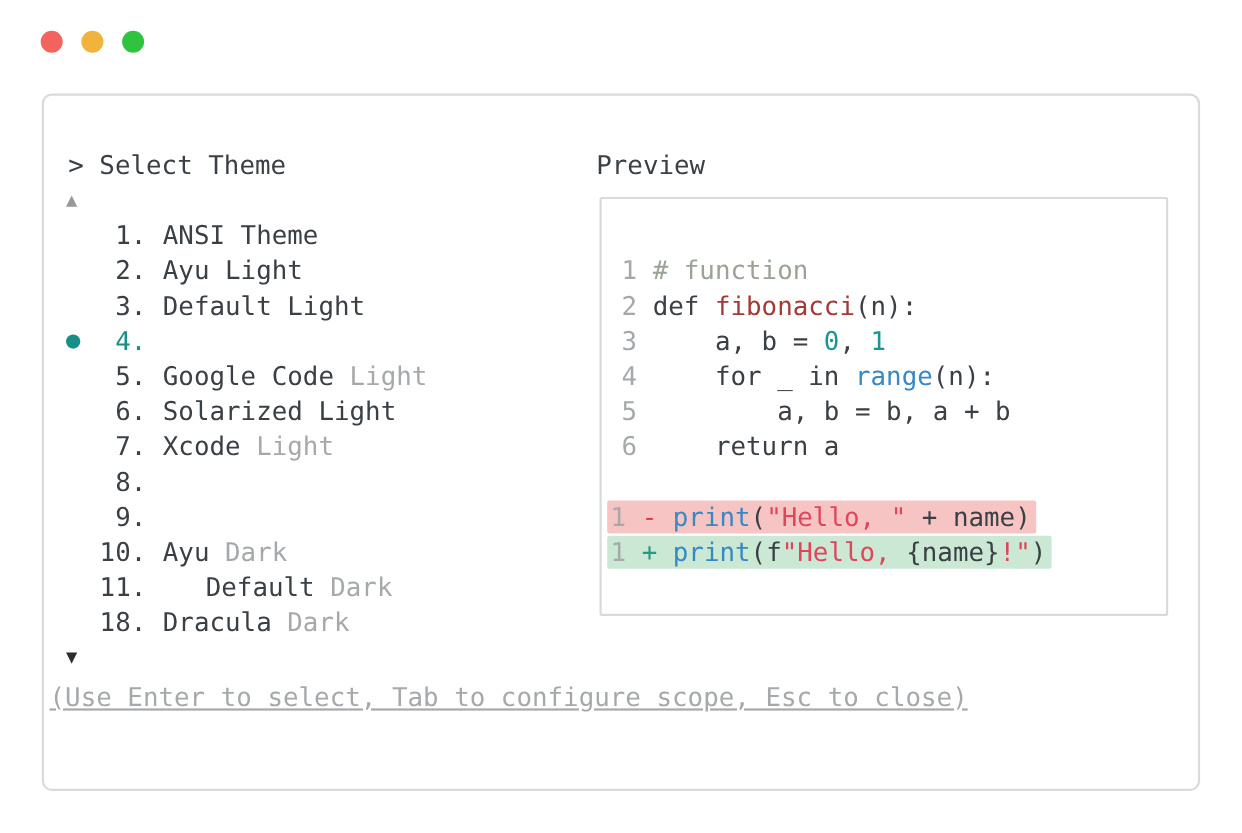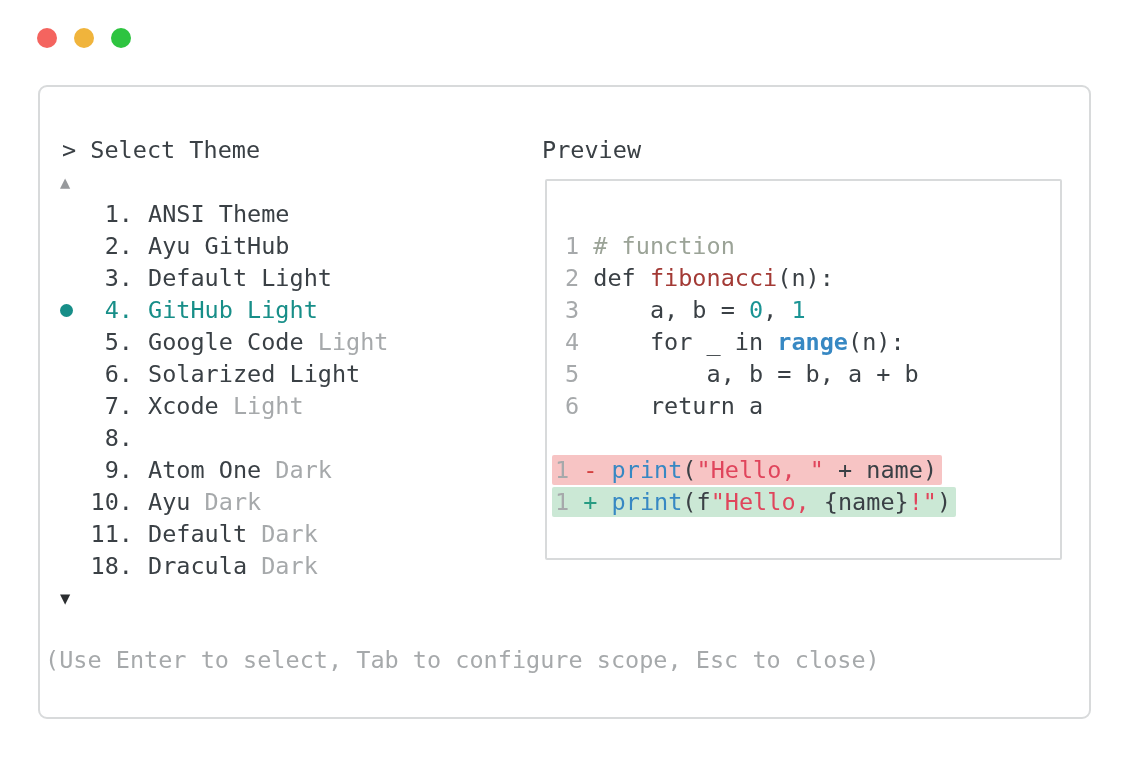--- a/index.html
+++ b/index.html
@@ -9,21 +9,21 @@
   .window-controls{position:absolute;left:37px;top:28px;display:flex;gap:17px;}
   .tl{width:20px;height:20px;border-radius:50%;display:inline-block;}
 
   .panel{position:absolute;left:38px;top:85px;width:1053px;height:634px;
          border:2px solid var(--c-border);border-radius:9px;background:#ffffff;padding-left:44px;}
 
   .row{position:absolute;left:0;height:32px;line-height:32px;white-space:pre;}
   .prompt{top:47px;left:22px;color:var(--c-dark);}
   .scroll-up{top:79px;left:20px;font-size:17px;color:var(--c-scroll_up);}
   .scroll-down{top:495px;left:20px;font-size:17px;color:var(--c-scroll_down);}
-  .help{top:557px;left:5px;color:var(--c-muted);}
+  .help{top:531px;left:5px;color:var(--c-muted);text-decoration:underline;}
 
   .theme-list{position:absolute;top:111px;left:0;width:500px;}
   .trow{position:relative;height:32px;line-height:32px;white-space:pre;cursor:pointer;}
   .dot{position:absolute;left:20px;top:10px;width:13px;height:13px;border-radius:50%;background:var(--c-teal);}
   .num{position:absolute;left:36px;width:57px;text-align:right;display:inline-block;}
   .lbl{position:absolute;left:108px;white-space:pre;}
 
   .preview-label{top:47px;left:502px;color:var(--c-dark);}
   .preview{position:absolute;left:505px;top:92px;width:517px;height:381px;
            border:2px solid var(--c-border);border-radius:2px;background:#ffffff;}
@@ -42,43 +42,43 @@
     <span class="tl" style="background: rgb(240, 180, 60);"></span>
     <span class="tl" style="background: rgb(46, 196, 64);"></span>
   </div>
 
 <div class="panel">
   <div class="row prompt">&gt; Select Theme</div>
   <div class="row scroll-up">▲</div>
 
   <div class="theme-list">
       <div class="trow"><span class="num" style="color: var(--c-dark);">1.</span><span class="lbl"><span style="color: var(--c-dark);">ANSI Theme</span></span></div>
-      <div class="trow"><span class="num" style="color: var(--c-dark);">2.</span><span class="lbl"><span style="color: var(--c-dark);">Ayu GitHub</span></span></div>
+      <div class="trow"><span class="num" style="color: var(--c-dark);">2.</span><span class="lbl"><span style="color: var(--c-dark);">Ayu Light</span></span></div>
       <div class="trow"><span class="num" style="color: var(--c-dark);">3.</span><span class="lbl"><span style="color: var(--c-dark);">Default Light</span></span></div>
-      <div class="trow"><span class="dot"></span><span class="num" style="color: var(--c-teal);">4.</span><span class="lbl"><span style="color: var(--c-teal);">GitHub Light</span></span></div>
+      <div class="trow"><span class="dot"></span><span class="num" style="color: var(--c-teal);">4.</span></div>
       <div class="trow"><span class="num" style="color: var(--c-dark);">5.</span><span class="lbl"><span style="color: var(--c-dark);">Google Code </span><span style="color: var(--c-muted);">Light</span></span></div>
       <div class="trow"><span class="num" style="color: var(--c-dark);">6.</span><span class="lbl"><span style="color: var(--c-dark);">Solarized Light</span></span></div>
       <div class="trow"><span class="num" style="color: var(--c-dark);">7.</span><span class="lbl"><span style="color: var(--c-dark);">Xcode </span><span style="color: var(--c-muted);">Light</span></span></div>
       <div class="trow"><span class="num" style="color: var(--c-dark);">8.</span></div>
-      <div class="trow"><span class="num" style="color: var(--c-dark);">9.</span><span class="lbl"><span style="color: var(--c-dark);">Atom One </span><span style="color: var(--c-muted);">Dark</span></span></div>
+      <div class="trow"><span class="num" style="color: var(--c-dark);">9.</span></div>
       <div class="trow"><span class="num" style="color: var(--c-dark);">10.</span><span class="lbl"><span style="color: var(--c-dark);">Ayu </span><span style="color: var(--c-muted);">Dark</span></span></div>
-      <div class="trow"><span class="num" style="color: var(--c-dark);">11.</span><span class="lbl"><span style="color: var(--c-dark);">Default </span><span style="color: var(--c-muted);">Dark</span></span></div>
+      <div class="trow"><span class="num" style="color: var(--c-dark);">11.</span><span class="lbl"><span style="color: var(--c-dark); margin-left: 39px;">Default </span><span style="color: var(--c-muted);">Dark</span></span></div>
       <div class="trow"><span class="num" style="color: var(--c-dark);">18.</span><span class="lbl"><span style="color: var(--c-dark);">Dracula </span><span style="color: var(--c-muted);">Dark</span></span></div>
     </div>
 
   <div class="row scroll-down">▼</div>
   <div class="row help">(Use Enter to select, Tab to configure scope, Esc to close)</div>
 
   <div class="row preview-label">Preview</div>
   <div class="preview">
     <div class="code-area">
         <div class="cline"><span><span class="lnum">1 </span><span style="color: var(--c-comment);"># function</span></span></div>
         <div class="cline"><span><span class="lnum">2 </span><span style="color: var(--c-dark); margin-top: 28px;">def </span><span style="color: var(--c-brick);">fibonacci</span><span style="color: var(--c-dark);">(n):</span></span></div>
         <div class="cline"><span><span class="lnum">3 </span><span style="color: var(--c-dark); margin-top: 44px;">    a, b = </span><span style="color: var(--c-code_number);">0</span><span style="color: var(--c-dark);">, </span><span style="color: var(--c-code_number);">1</span></span></div>
-        <div class="cline"><span><span class="lnum">4 </span><span style="color: var(--c-dark);">    for _ in </span><span style="color: var(--c-blue); font-weight: bold;">range</span><span style="color: var(--c-dark);">(n):</span></span></div>
+        <div class="cline"><span><span class="lnum">4 </span><span style="color: var(--c-dark);">    for _ in </span><span style="color: var(--c-blue);">range</span><span style="color: var(--c-dark);">(n):</span></span></div>
         <div class="cline"><span><span class="lnum">5 </span><span style="color: var(--c-dark);">        a, b = b, a + b</span></span></div>
         <div class="cline"><span><span class="lnum">6 </span><span style="color: var(--c-dark);">    return a</span></span></div>
         <div class="cline"><span><span class="lnum"></span></span></div>
         <div class="cline"><span class="linebg removed"><span class="lnum">1 </span><span style="color: var(--c-minus_red);">- </span><span style="color: var(--c-blue);">print</span><span style="color: var(--c-dark);">(</span><span style="color: var(--c-crimson);">"Hello, "</span><span style="color: var(--c-dark);"> + name)</span></span></div>
         <div class="cline"><span class="linebg added"><span class="lnum">1 </span><span style="color: var(--c-plus_green);">+ </span><span style="color: var(--c-blue);">print</span><span style="color: var(--c-dark);">(f</span><span style="color: var(--c-crimson);">"Hello, </span><span style="color: var(--c-dark);">{name}</span><span style="color: var(--c-crimson);">!"</span><span style="color: var(--c-dark);">)</span></span></div>
       </div>
   </div>
 </div>
 
 </body></html>

